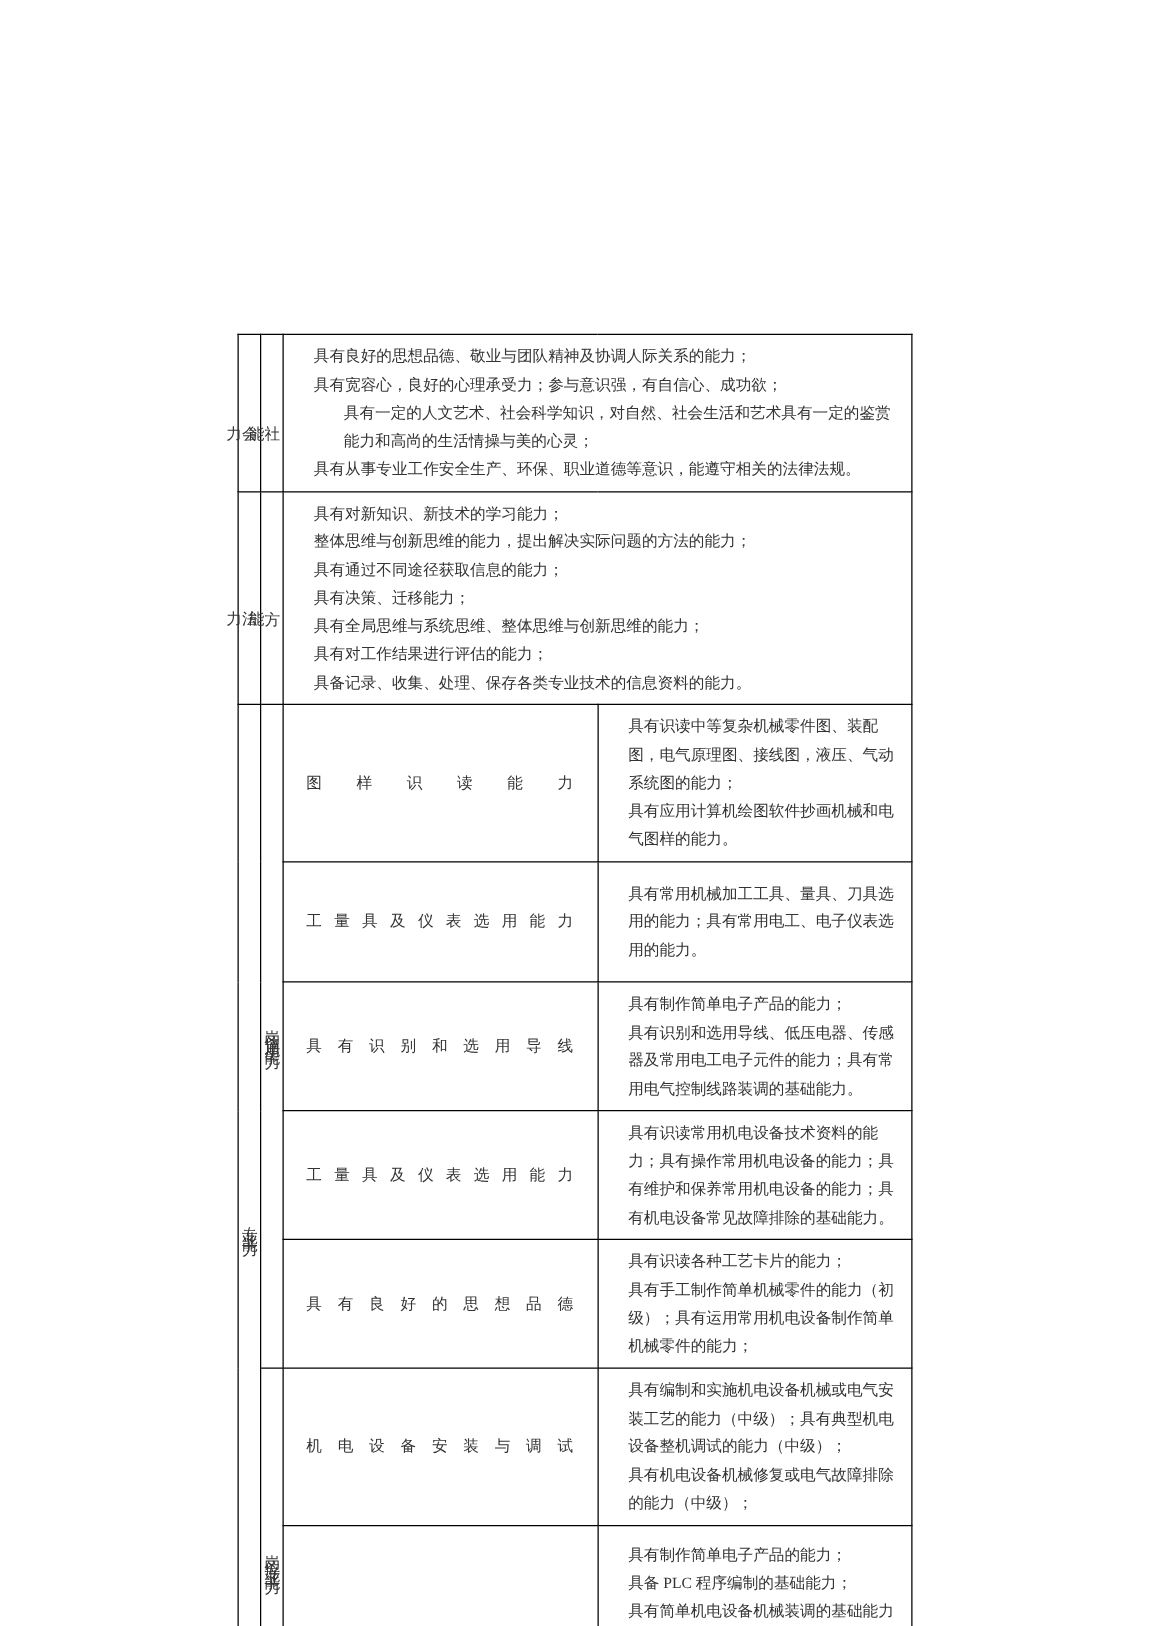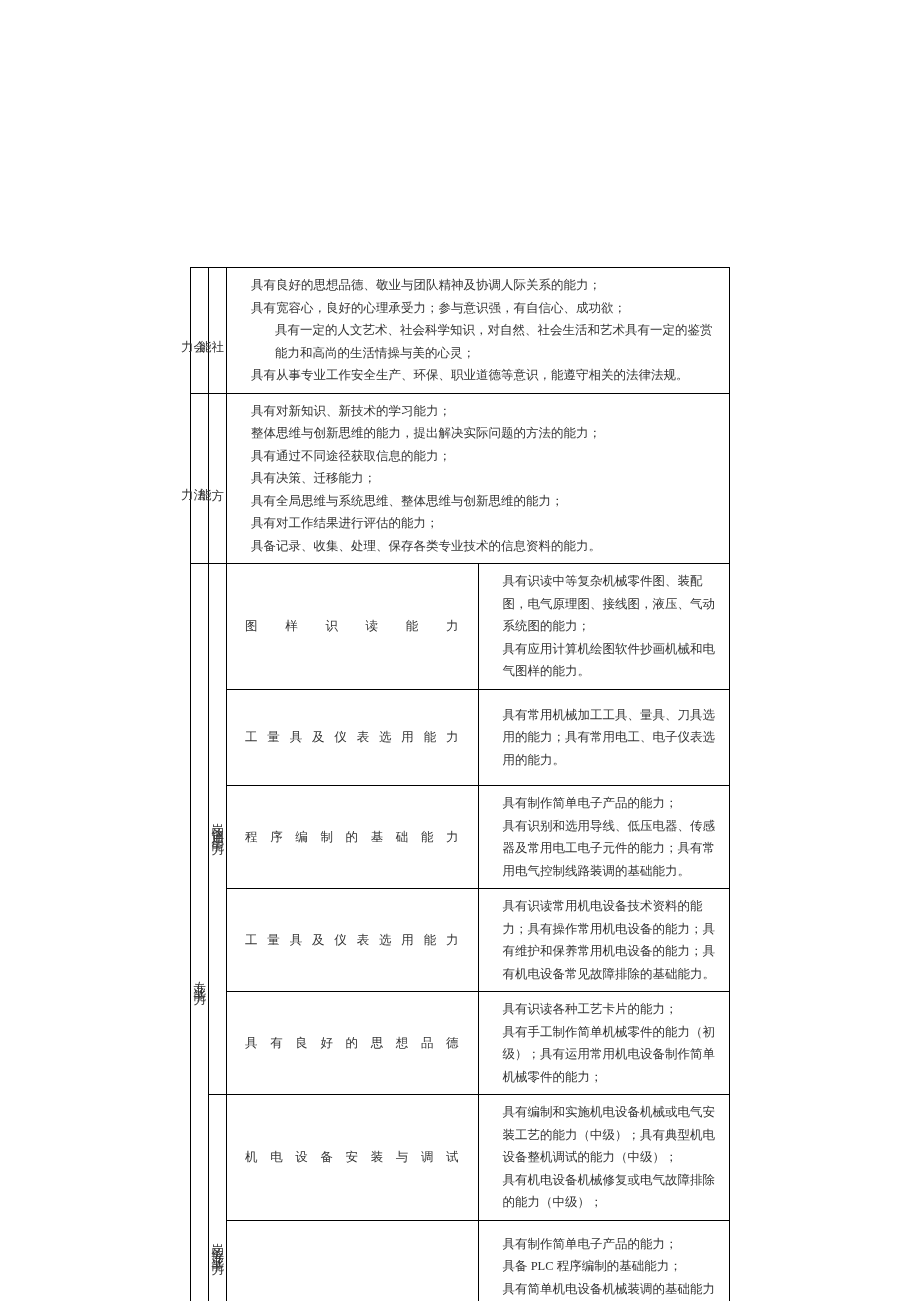--- a/index.html
+++ b/index.html
@@ -138,21 +138,21 @@
   </tr>
 
   <tr>
     <td class="mid">工量具及仪表选用能力</td>
     <td class="content" style="padding-top:14px;padding-bottom:14px;border-radius:25px;">
       <div>具有常用机械加工工具、量具、刀具选用的能力；具有常用电工、电子仪表选用的能力。</div>
     </td>
   </tr>
 
   <tr>
-    <td class="mid">程序编制的基础能力</td>
+    <td class="mid">具有识别和选用导线</td>
     <td class="content">
       <div>具有制作简单电子产品的能力；</div>
       <div>具有识别和选用导线、低压电器、传感器及常用电工电子元件的能力；具有常用电气控制线路装调的基础能力。</div>
     </td>
   </tr>
 
   <tr>
     <td class="mid">工量具及仪表选用能力</td>
     <td class="content">
       <div>具有识读常用机电设备技术资料的能力；具有操作常用机电设备的能力；具有维护和保养常用机电设备的能力；具有机电设备常见故障排除的基础能力。</div>

